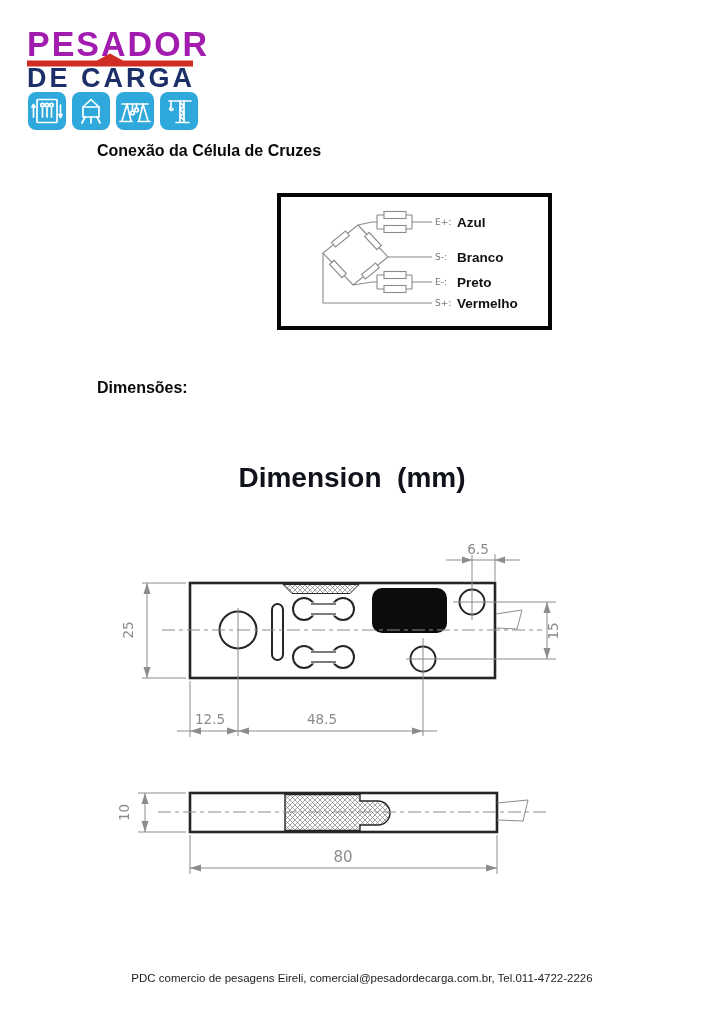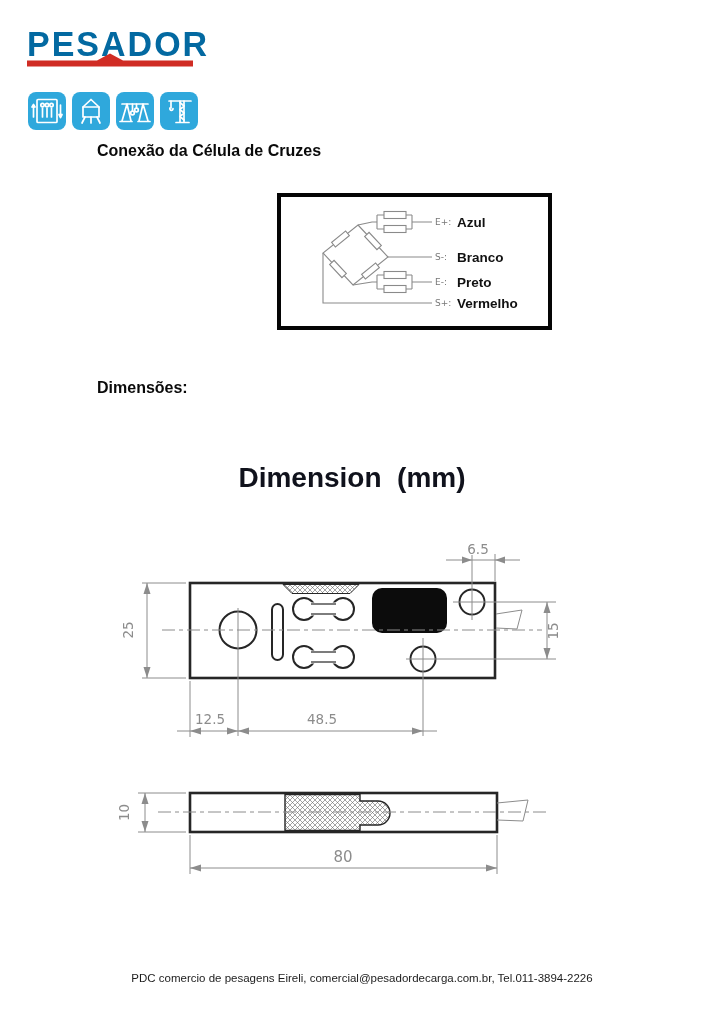--- a/index.html
+++ b/index.html
@@ -1,21 +1,21 @@
 <!DOCTYPE html>
 <html><head>
 <meta charset="utf-8">
 <style>
   html,body{margin:0;padding:0;background:#ffffff;}
   .page{position:relative;width:724px;height:1024px;background:#fff;overflow:hidden;
         font-family:"Liberation Sans",sans-serif;color:#111;}
   
   .logo{position:absolute;left:27px;top:24px;width:180px;height:112px;}
   .brand1{position:absolute;left:0;top:0;font-size:34px;font-weight:bold;
-          color:#0369a1;letter-spacing:2px;line-height:1.15;transform:scaleY(1.02);transform-origin:left top;}
+          color:#a21caf;letter-spacing:2px;line-height:1.15;transform:scaleY(1.02);transform-origin:left top;}
   .redbar{position:absolute;left:0;top:29px;}
   .brand2{position:absolute;left:0;top:39px;font-size:27px;font-weight:bold;
           color:#1d2f69;letter-spacing:3px;line-height:1.15;}
   .iconrow{position:absolute;left:1px;top:68px;display:flex;gap:6px;}
   .tile{width:38px;height:38px;background:#2fa8dc;border-radius:8px;display:flex;
         align-items:center;justify-content:center;}
   .tile svg{stroke:#fff;fill:none;stroke-width:1.7;stroke-linecap:round;stroke-linejoin:round;}
   
   .h-sec{position:absolute;left:97px;font-size:16px;font-weight:bold;color:#0a0a0a;margin:0;}
   .h-conn{top:142px;}
@@ -48,20 +48,21 @@
 </head>
 <body>
 
 <div class="page">
 
   <div class="logo">
     <div class="brand1">PESADOR</div>
     <svg class="redbar" width="166" height="14" viewBox="0 0 166 14">
       <polygon points="0,7.5 70,7.5 83,0.5 96,7.5 166,7.5 166,13.5 0,13.5" fill="#d02c24"></polygon>
     </svg>
+    <div class="brand2">DE CARGA</div>
     <div class="iconrow">
       <span class="tile">
         <svg width="36" height="36" viewBox="0 0 36 36">
           <rect x="8" y="6.5" width="20" height="23" rx="1"></rect>
           <circle cx="13.5" cy="12" r="1.7"></circle>
             <line x1="13.5" y1="15" x2="13.5" y2="24"></line>
           <circle cx="18" cy="12" r="1.7"></circle>
             <line x1="18" y1="15" x2="18" y2="24"></line>
           <circle cx="22.5" cy="12" r="1.7"></circle>
             <line x1="22.5" y1="15" x2="22.5" y2="24"></line>
@@ -235,16 +236,16 @@
       <line class="dim-l" x1="90" y1="65" x2="90" y2="104"></line>
       <line class="dim-l" x1="397" y1="65" x2="397" y2="104"></line>
       <line class="dim-l" x1="90" y1="98" x2="397" y2="98"></line>
       <polygon class="dim-a" points="90,98 101,94.5 101,101.5"></polygon>
       <polygon class="dim-a" points="397,98 386,94.5 386,101.5"></polygon>
       <text class="dim-t dim-t80" x="243" y="92" text-anchor="middle">80</text>
     </g>
   </svg>
 
   <div class="footer">
-    <div>PDC comercio de pesagens Eireli, comercial@pesadordecarga.com.br, Tel.011-3894-2226</div>
+    <div>PDC comercio de pesagens Eireli, comercial@pesadordecarga.com.br, Tel.011-4722-2226</div>
   </div>
 
 </div>
 
 </body></html>

